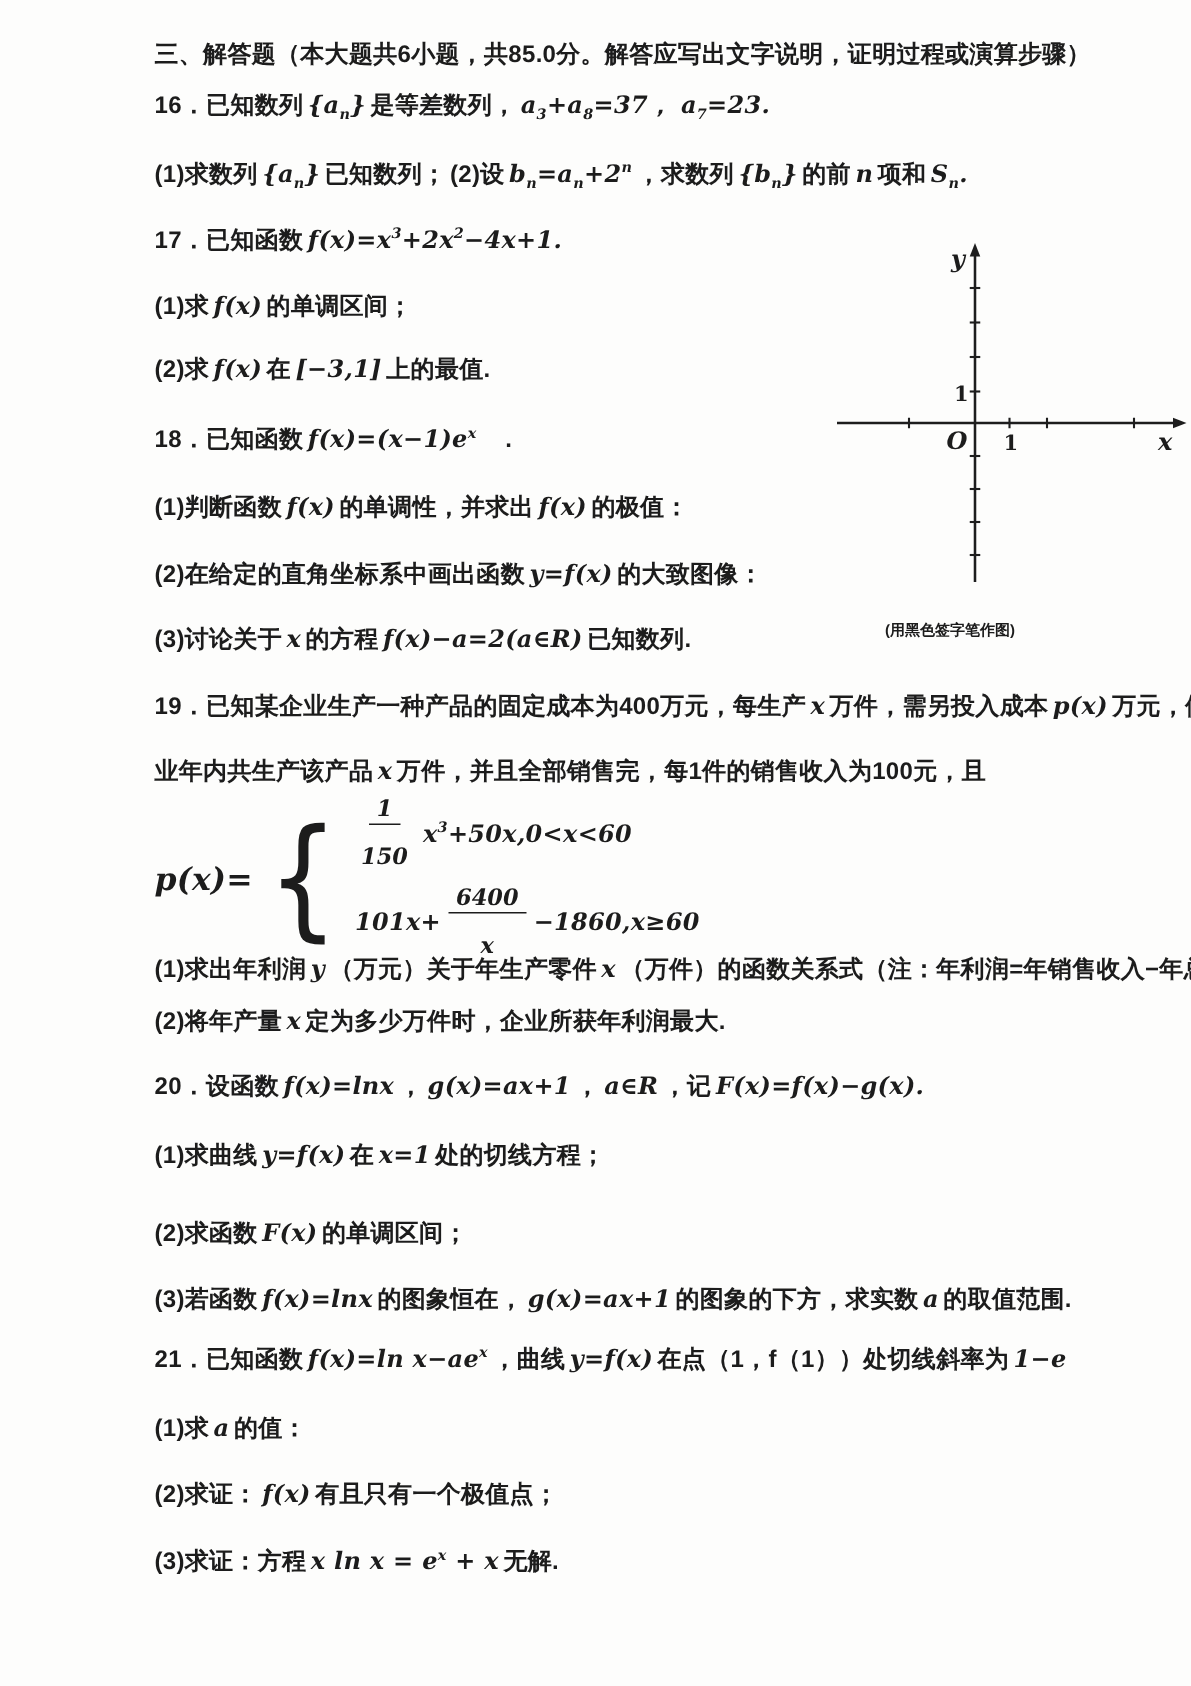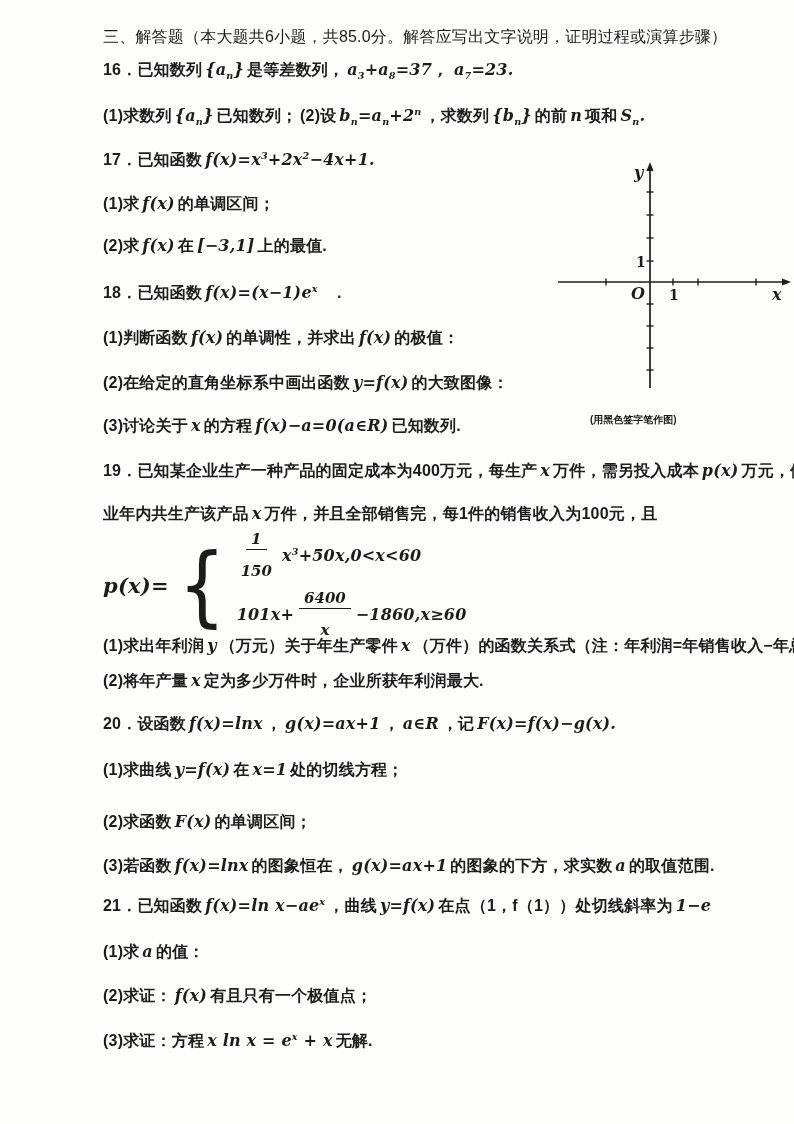--- a/index.html
+++ b/index.html
@@ -5,21 +5,21 @@
   html,body{margin:0;padding:0;}
   body{
     width:794px;height:1124px;position:relative;overflow:hidden;
     background:#fdfdfc;color:#1c1c1c;
     font-family:"Liberation Sans","DejaVu Sans",sans-serif;
   }
   .line{
     position:absolute;white-space:nowrap;
     font-size:16px;font-weight:600;letter-spacing:.2px;line-height:1.25;
   }
-  .hdr{font-weight:400;}
+  .hdr{font-weight:700;}
   .seg{}
   .m{
     font-family:"DejaVu Serif","Liberation Serif",serif;
     font-style:italic;font-weight:600;padding:0 3px;letter-spacing:.2px;
   }
   sub,sup{font-size:.6em;line-height:0;}
   
   .pw{position:absolute;left:100px;top:531px;display:flex;align-items:center;}
   .pw-lhs{font-size:21px;}
   .pw-brace{
@@ -59,21 +59,21 @@
 <div class="line" style="left:103px;top:106px"><span class="seg">(1)求数列</span><span class="seg m">{a<sub>n</sub>}</span><span class="seg">已知数列；</span></div>
 <div class="line" style="left:300px;top:106px"><span class="seg">(2)设</span><span class="seg m">b<sub>n</sub>=a<sub>n</sub>+2<sup>n</sup></span><span class="seg">，求数列</span><span class="seg m">{b<sub>n</sub>}</span><span class="seg">的前</span><span class="seg m">n</span><span class="seg">项和</span><span class="seg m">S<sub>n</sub>.</span></div>
 
 <div class="line" style="left:103px;top:150px"><span class="seg">17．已知函数</span><span class="seg m">f(x)=x<sup>3</sup>+2x<sup>2</sup>−4x+1.</span></div>
 <div class="line" style="left:103px;top:194px"><span class="seg">(1)求</span><span class="seg m">f(x)</span><span class="seg">的单调区间；</span></div>
 <div class="line" style="left:103px;top:236px"><span class="seg">(2)求</span><span class="seg m">f(x)</span><span class="seg">在</span><span class="seg m">[−3,1]</span><span class="seg">上的最值.</span></div>
 
 <div class="line" style="left:103px;top:283px"><span class="seg">18．已知函数</span><span class="seg m">f(x)=(x−1)e<sup>x</sup></span><span class="seg">　.</span></div>
 <div class="line" style="left:103px;top:328px"><span class="seg">(1)判断函数</span><span class="seg m">f(x)</span><span class="seg">的单调性，并求出</span><span class="seg m">f(x)</span><span class="seg">的极值：</span></div>
 <div class="line" style="left:103px;top:373px"><span class="seg">(2)在给定的直角坐标系中画出函数</span><span class="seg m">y=f(x)</span><span class="seg">的大致图像：</span></div>
-<div class="line" style="left:103px;top:416px"><span class="seg">(3)讨论关于</span><span class="seg m">x</span><span class="seg">的方程</span><span class="seg m">f(x)−a=0(a∈R)</span><span class="seg">已知数列.</span></div>
+<div class="line" style="left:103px;top:416px"><span class="seg">(3)讨论关于</span><span class="seg m">x</span><span class="seg">的方程</span><span class="seg m">f(x)−a=2(a∈R)</span><span class="seg">已知数列.</span></div>
 
 <svg class="graph" width="238" height="240" viewBox="0 0 238 240">
 
   <line x1="2" y1="124" x2="228" y2="124" stroke="#1d1d1d" stroke-width="1.7"></line>
   <polygon points="235,124 226,120.5 226,127.5" fill="#1d1d1d"></polygon>
   <line x1="94" y1="12" x2="94" y2="230" stroke="#1d1d1d" stroke-width="1.7"></line>
   <polygon points="94,4 90.5,13 97.5,13" fill="#1d1d1d"></polygon>
 
   <g stroke="#1d1d1d" stroke-width="1.4">
     <line x1="90.5" y1="34" x2="97.5" y2="34"></line>

